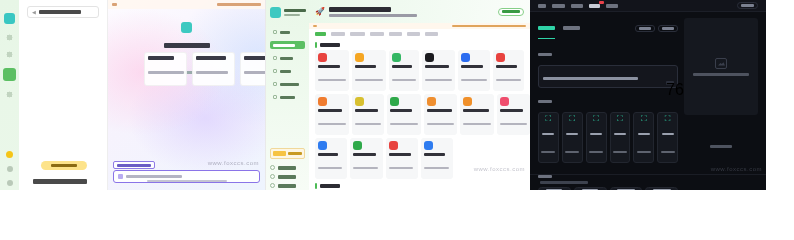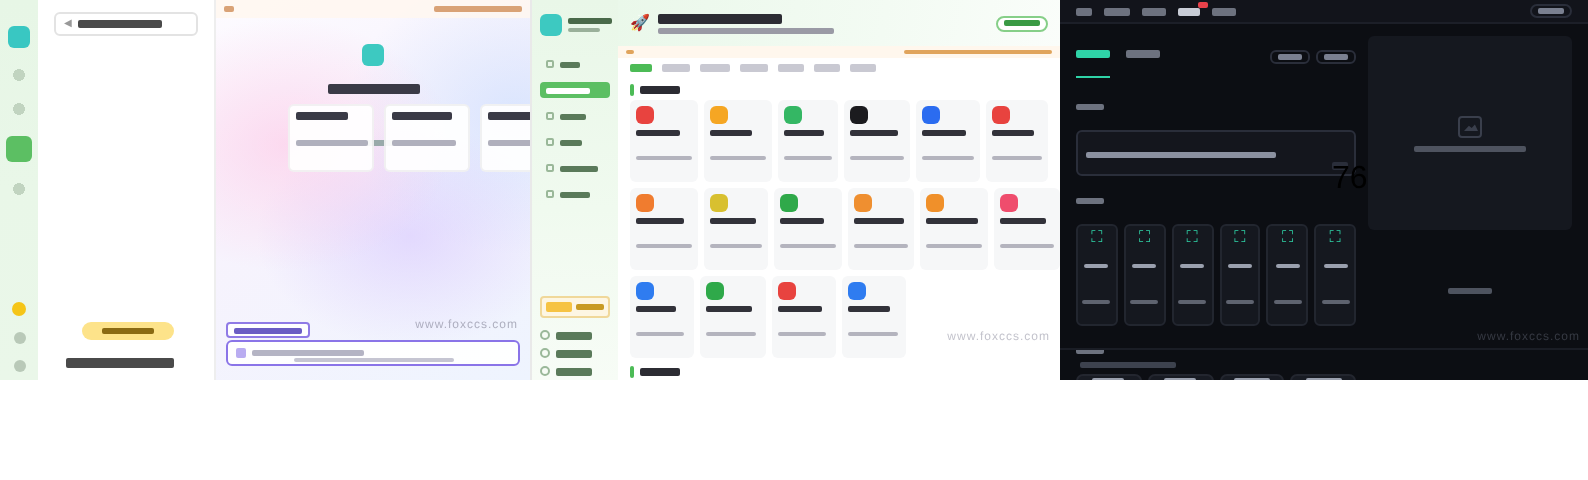--- a/index.html
+++ b/index.html
@@ -110,21 +110,21 @@
   .p2-sec { display: flex; align-items: center; gap: 3px; padding: 4px 6px 2px; }
   .p2-sec-bar { width: 2px; height: 6px; background: #4cbb56; border-radius: 1px; }
   .p2-grid { display: grid; grid-template-columns: repeat(6, 1fr); gap: 3px; padding: 0 6px; }
   .p2-cell { background: #f6f7f8; border-radius: 3px; padding: 3px; min-height: 23px; }
   .p2-cell-ic { width: 9px; height: 9px; border-radius: 3px; margin-bottom: 3px; }
   .p2-cell-t { display: block; margin-bottom: 2px; }
   .p2-wm { position: absolute; right: 5px; bottom: 18px; font-size: 6px;
            letter-spacing: .5px; color: rgba(120,120,140,.45); }
 
   
-  .p3 { position: relative; width: 264px; height: 190px; background: #0c0e13; overflow: hidden; }
+  .p3 { position: relative; width: 236px; height: 190px; background: #0c0e13; overflow: hidden; }
   .p3-nav { height: 12px; background: #12141b; border-bottom: 1px solid #1c1f28;
             display: flex; align-items: center; padding: 0 8px; gap: 6px; }
   .p3-nav-i { height: 4px; min-width: 8px; border-radius: 1px; }
   .p3-nav-hot { position: relative; }
   .p3-badge { position: absolute; top: -3px; right: -4px; width: 5px; height: 3px;
               background: #e8414a; border-radius: 1px; }
   .p3-nav-r { margin-left: auto; height: 7px; min-width: 20px; border-radius: 4px;
               border: 1px solid #2a2e3a; display: flex; align-items: center;
               justify-content: center; padding: 0 3px; }
   .p3-body { display: flex; padding: 6px 8px 0; gap: 6px; }

